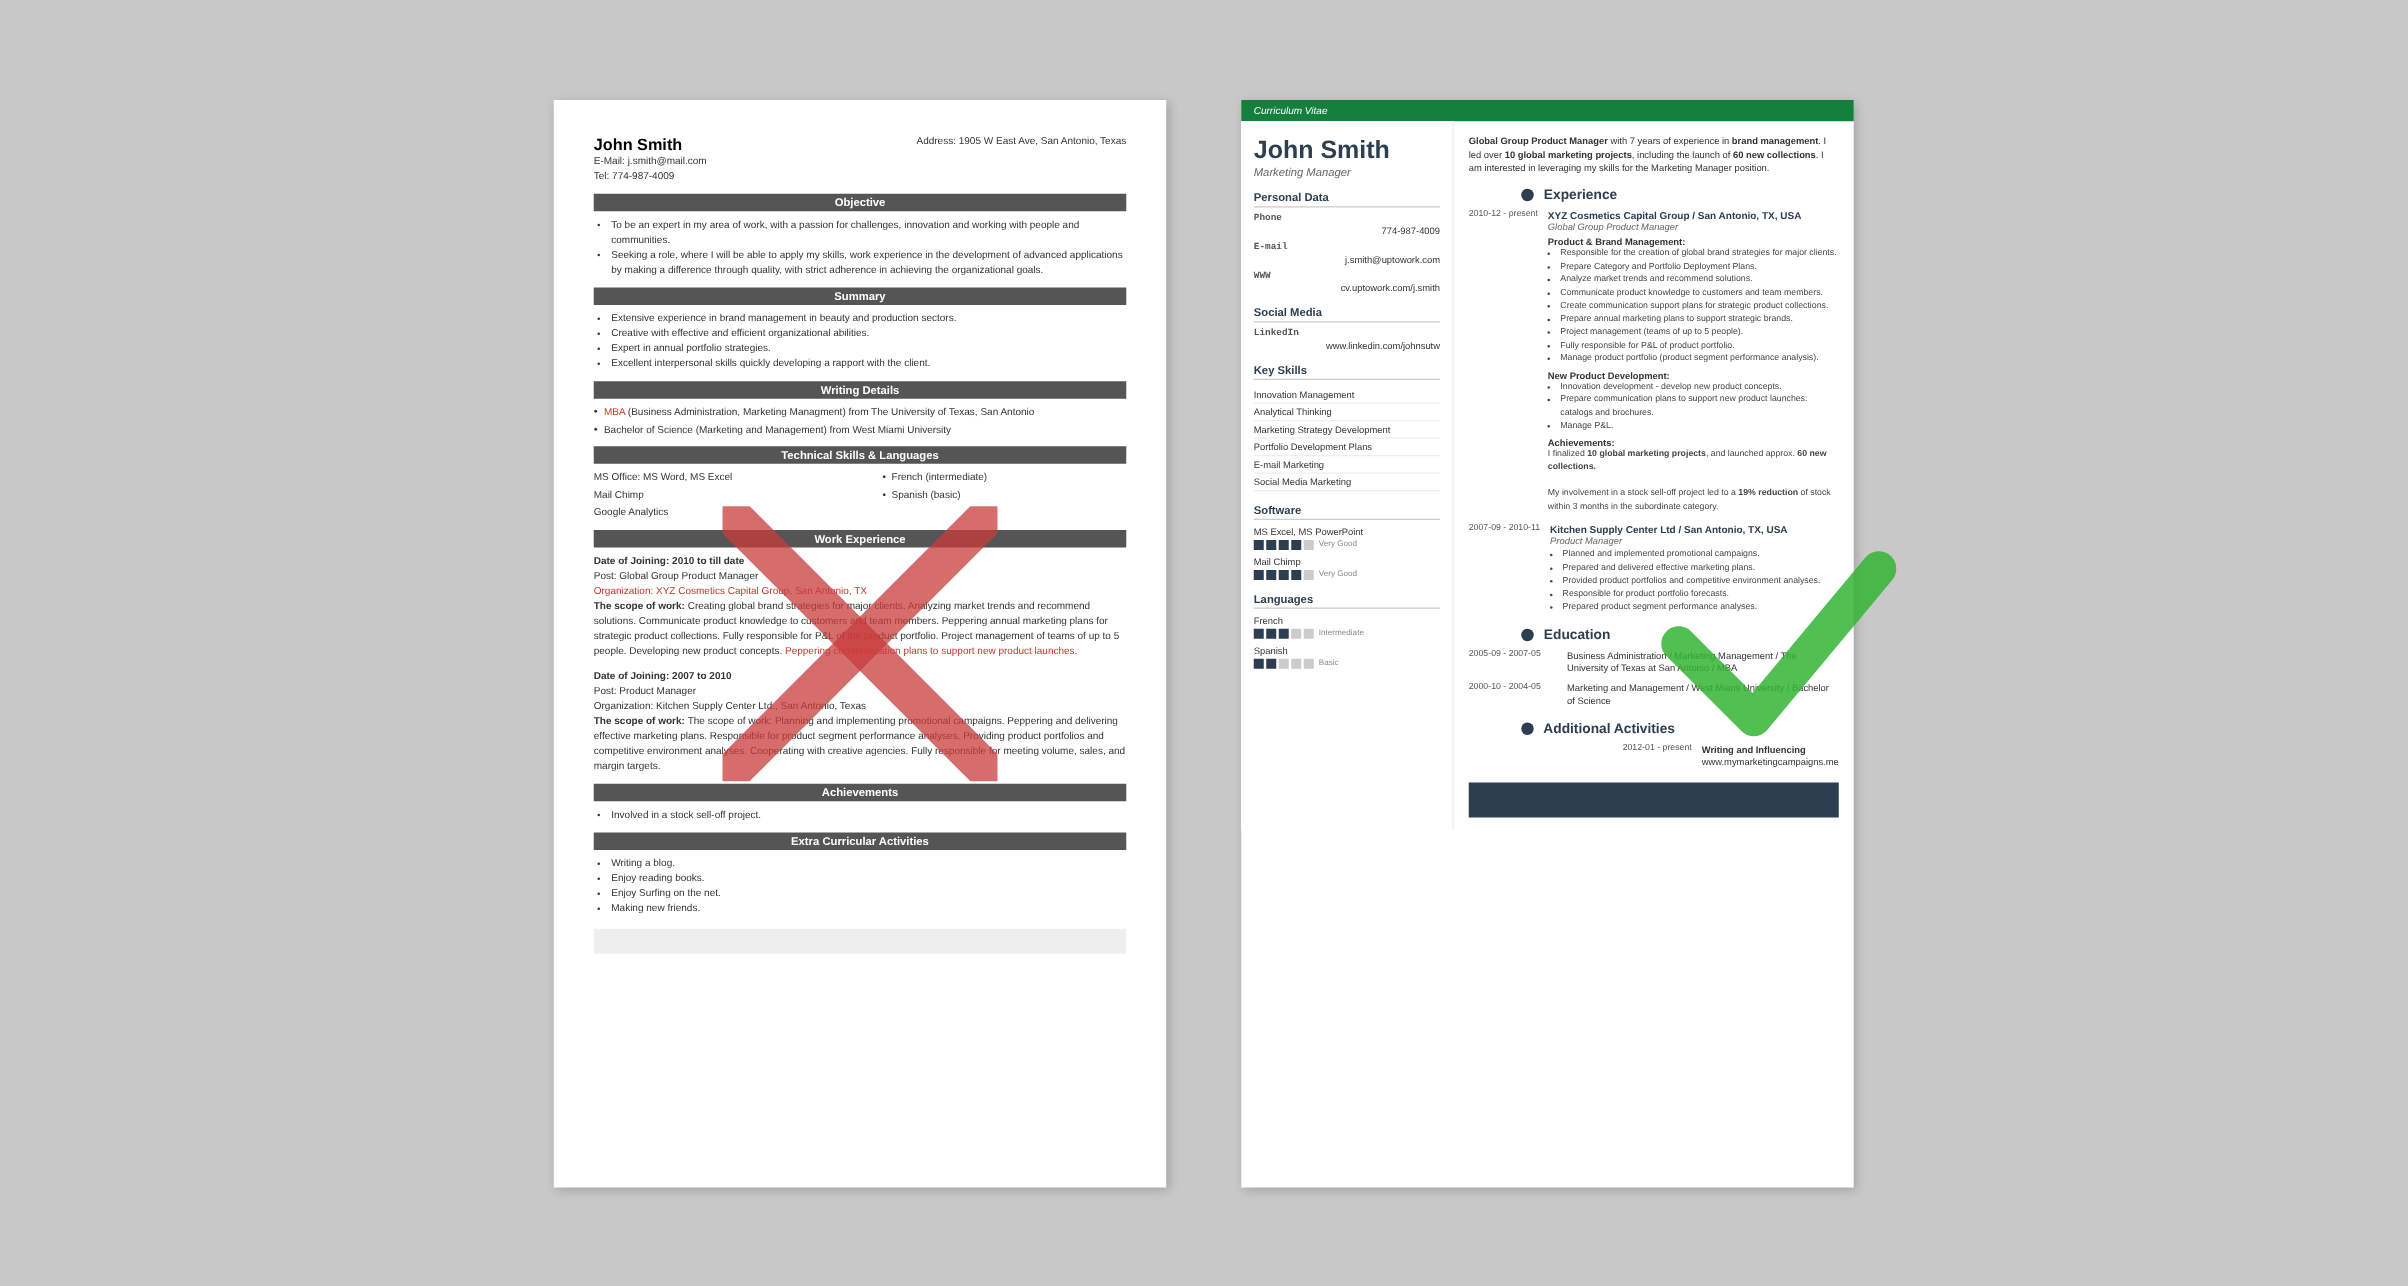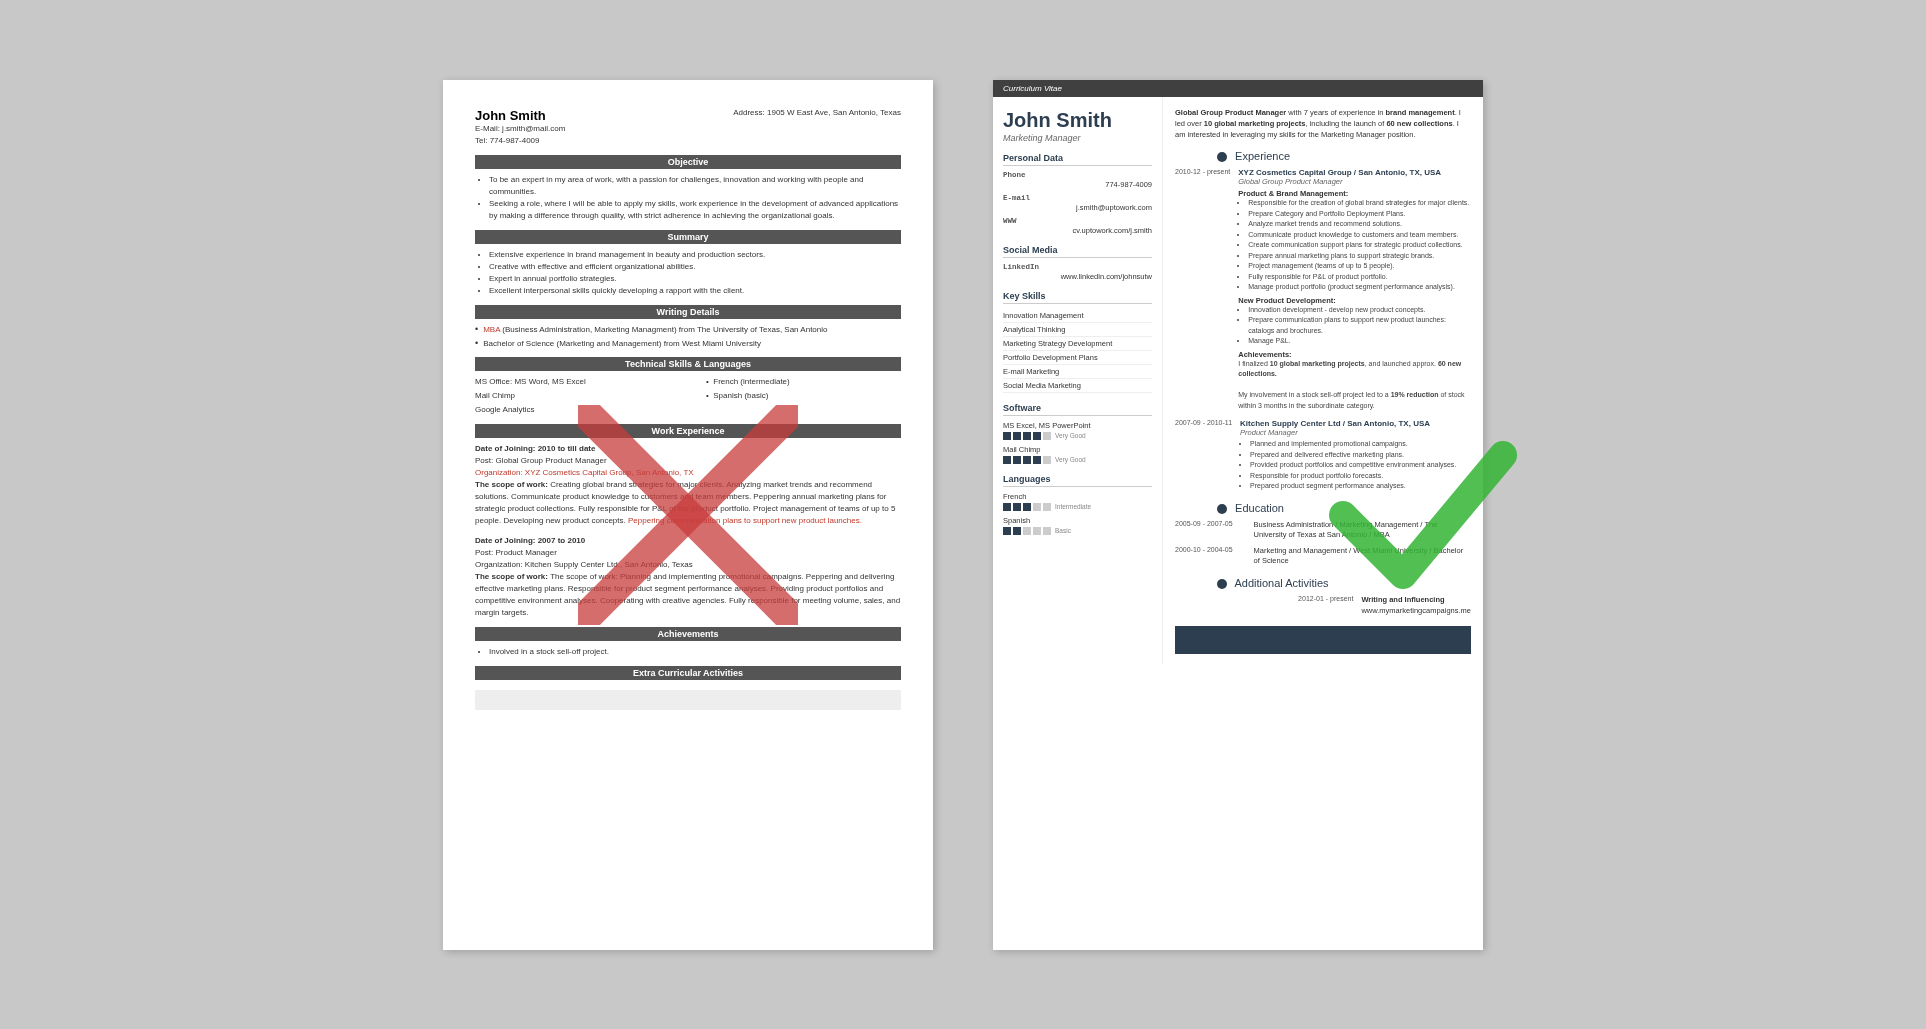--- a/index.html
+++ b/index.html
@@ -147,21 +147,21 @@
       width: 490px;
       min-height: 870px;
       background: #fff;
       font-size: 8px;
       position: relative;
       box-shadow: 2px 2px 8px rgba(0,0,0,0.2);
       overflow: visible;
     }
 
     .right-top-bar {
-      background: #404040;
+      background: #15803d;
       color: #fff;
       font-size: 8px;
       padding: 4px 10px;
       font-style: italic;
     }
 
     .right-body {
       display: flex;
       height: calc(100% - 24px);
     }
@@ -252,21 +252,21 @@
     }
 
     .sq-empty {
       width: 8px;
       height: 8px;
       background: #ccc;
     }
 
     .main-section-title {
       font-size: 11px;
-      font-weight: normal;
+      font-weight: bold;
       color: #2c3e50;
       margin-bottom: 6px;
       margin-top: 10px;
       padding-left: 42px;
     }
 
     .main-section-title:first-child {
       margin-top: 0;
     }
 
@@ -460,20 +460,26 @@
     <p>Organization: Kitchen Supply Center Ltd., San Antonio, Texas</p>
     <p><span class="bold">The scope of work: </span><span>The scope of work: Planning and implementing promotional campaigns. Peppering and delivering effective marketing plans. Responsible for product segment performance analyses. Providing product portfolios and competitive environment analyses. Cooperating with creative agencies. Fully responsible for meeting volume, sales, and margin targets.</span></p>
   </div>
 
   <div class="section-title">Achievements</div>
   <ul>
     <li>Involved in a stock sell-off project.</li>
   </ul>
 
   <div class="section-title">Extra Curricular Activities</div>
+  <ul class="extra-list">
+    <li>Writing a blog.</li>
+    <li>Enjoy reading books.</li>
+    <li>Enjoy Surfing on the net.</li>
+    <li>Making new friends.</li>
+  </ul>
 
   <div style="height: 20px; background: #eee; margin-top: 10px;"></div>
 
   <svg class="red-x" viewBox="0 0 200 200">
     <line x1="10" y1="10" x2="190" y2="190" stroke="rgba(200,60,60,0.75)" stroke-width="28" stroke-linecap="round"></line>
     <line x1="190" y1="10" x2="10" y2="190" stroke="rgba(200,60,60,0.75)" stroke-width="28" stroke-linecap="round"></line>
   </svg>
 </div>
 
 <div class="resume-right">

